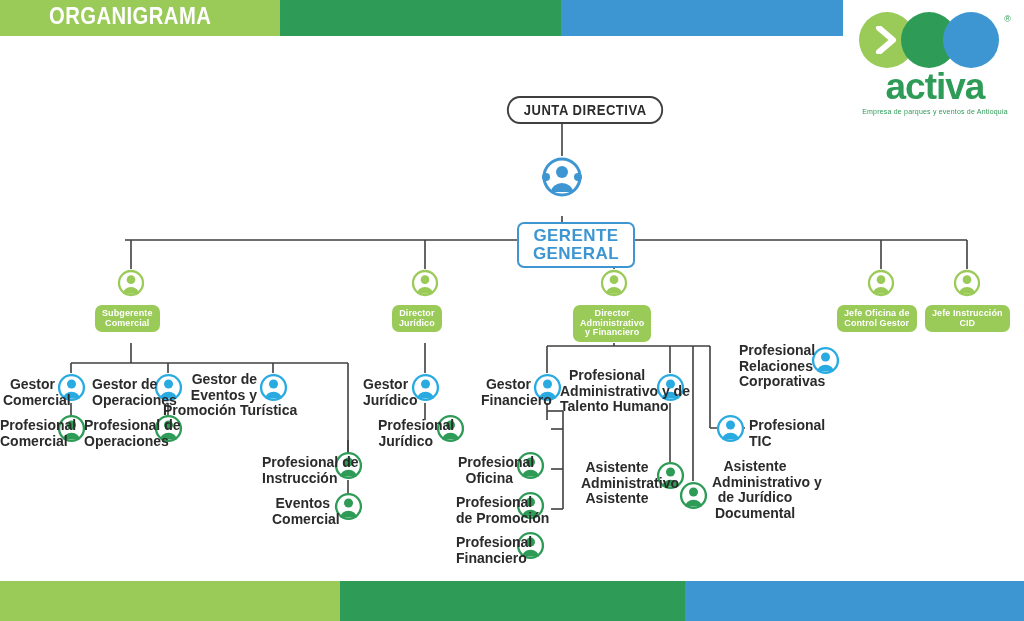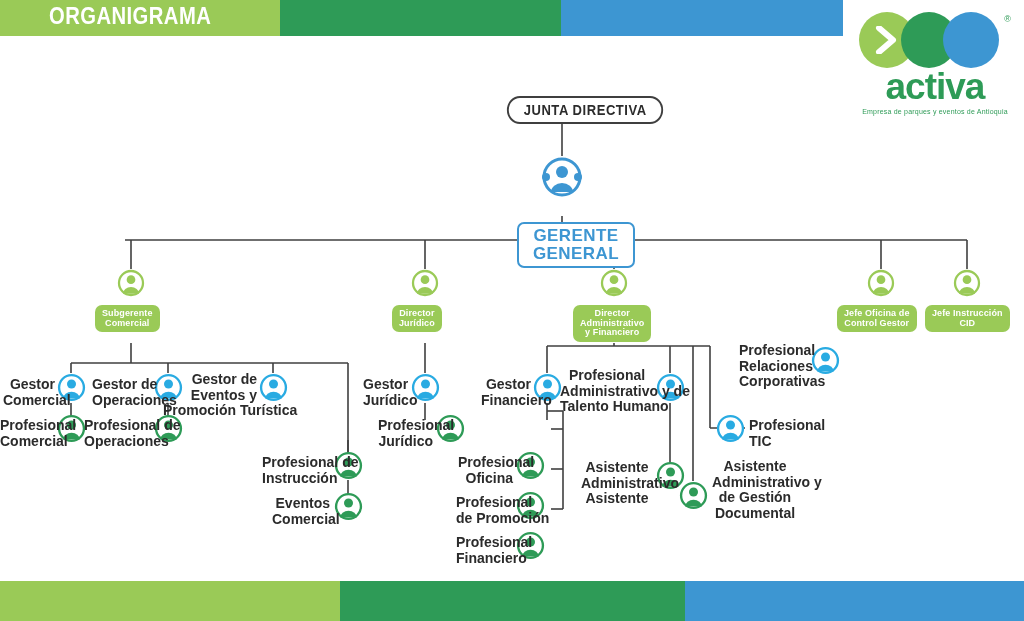--- a/index.html
+++ b/index.html
@@ -459,21 +459,21 @@
 <div class="node" style="left:679px;top:445px;">
   <svg width="29" height="29" viewBox="0 0 42 42">
     <circle cx="21" cy="21" r="18" fill="#fff" stroke="#2E9B57" stroke-width="3.4"></circle>
     <circle cx="21" cy="16" r="6.5" fill="#2E9B57"></circle>
     <path d="M9 37 a12 10 0 0 1 24 0 z" fill="#2E9B57"></path>
   </svg>
 </div>
 <div class="node lbl c" style="left:712px;top:423px;width:86px;">
   <div>Asistente</div>
   <div>Administrativo y</div>
-  <div>de Gestión</div>
+  <div>de Jurídico</div>
   <div>Documental</div>
 </div>
 
 </div>
 
 <div class="bar" id="bottom-bar">
   <div class="seg" style="width:340px;background:#9ACA57"></div>
   <div class="seg" style="width:345px;background:#2E9B57"></div>
   <div class="seg" style="width:339px;background:#3D96D2"></div>
 </div>

